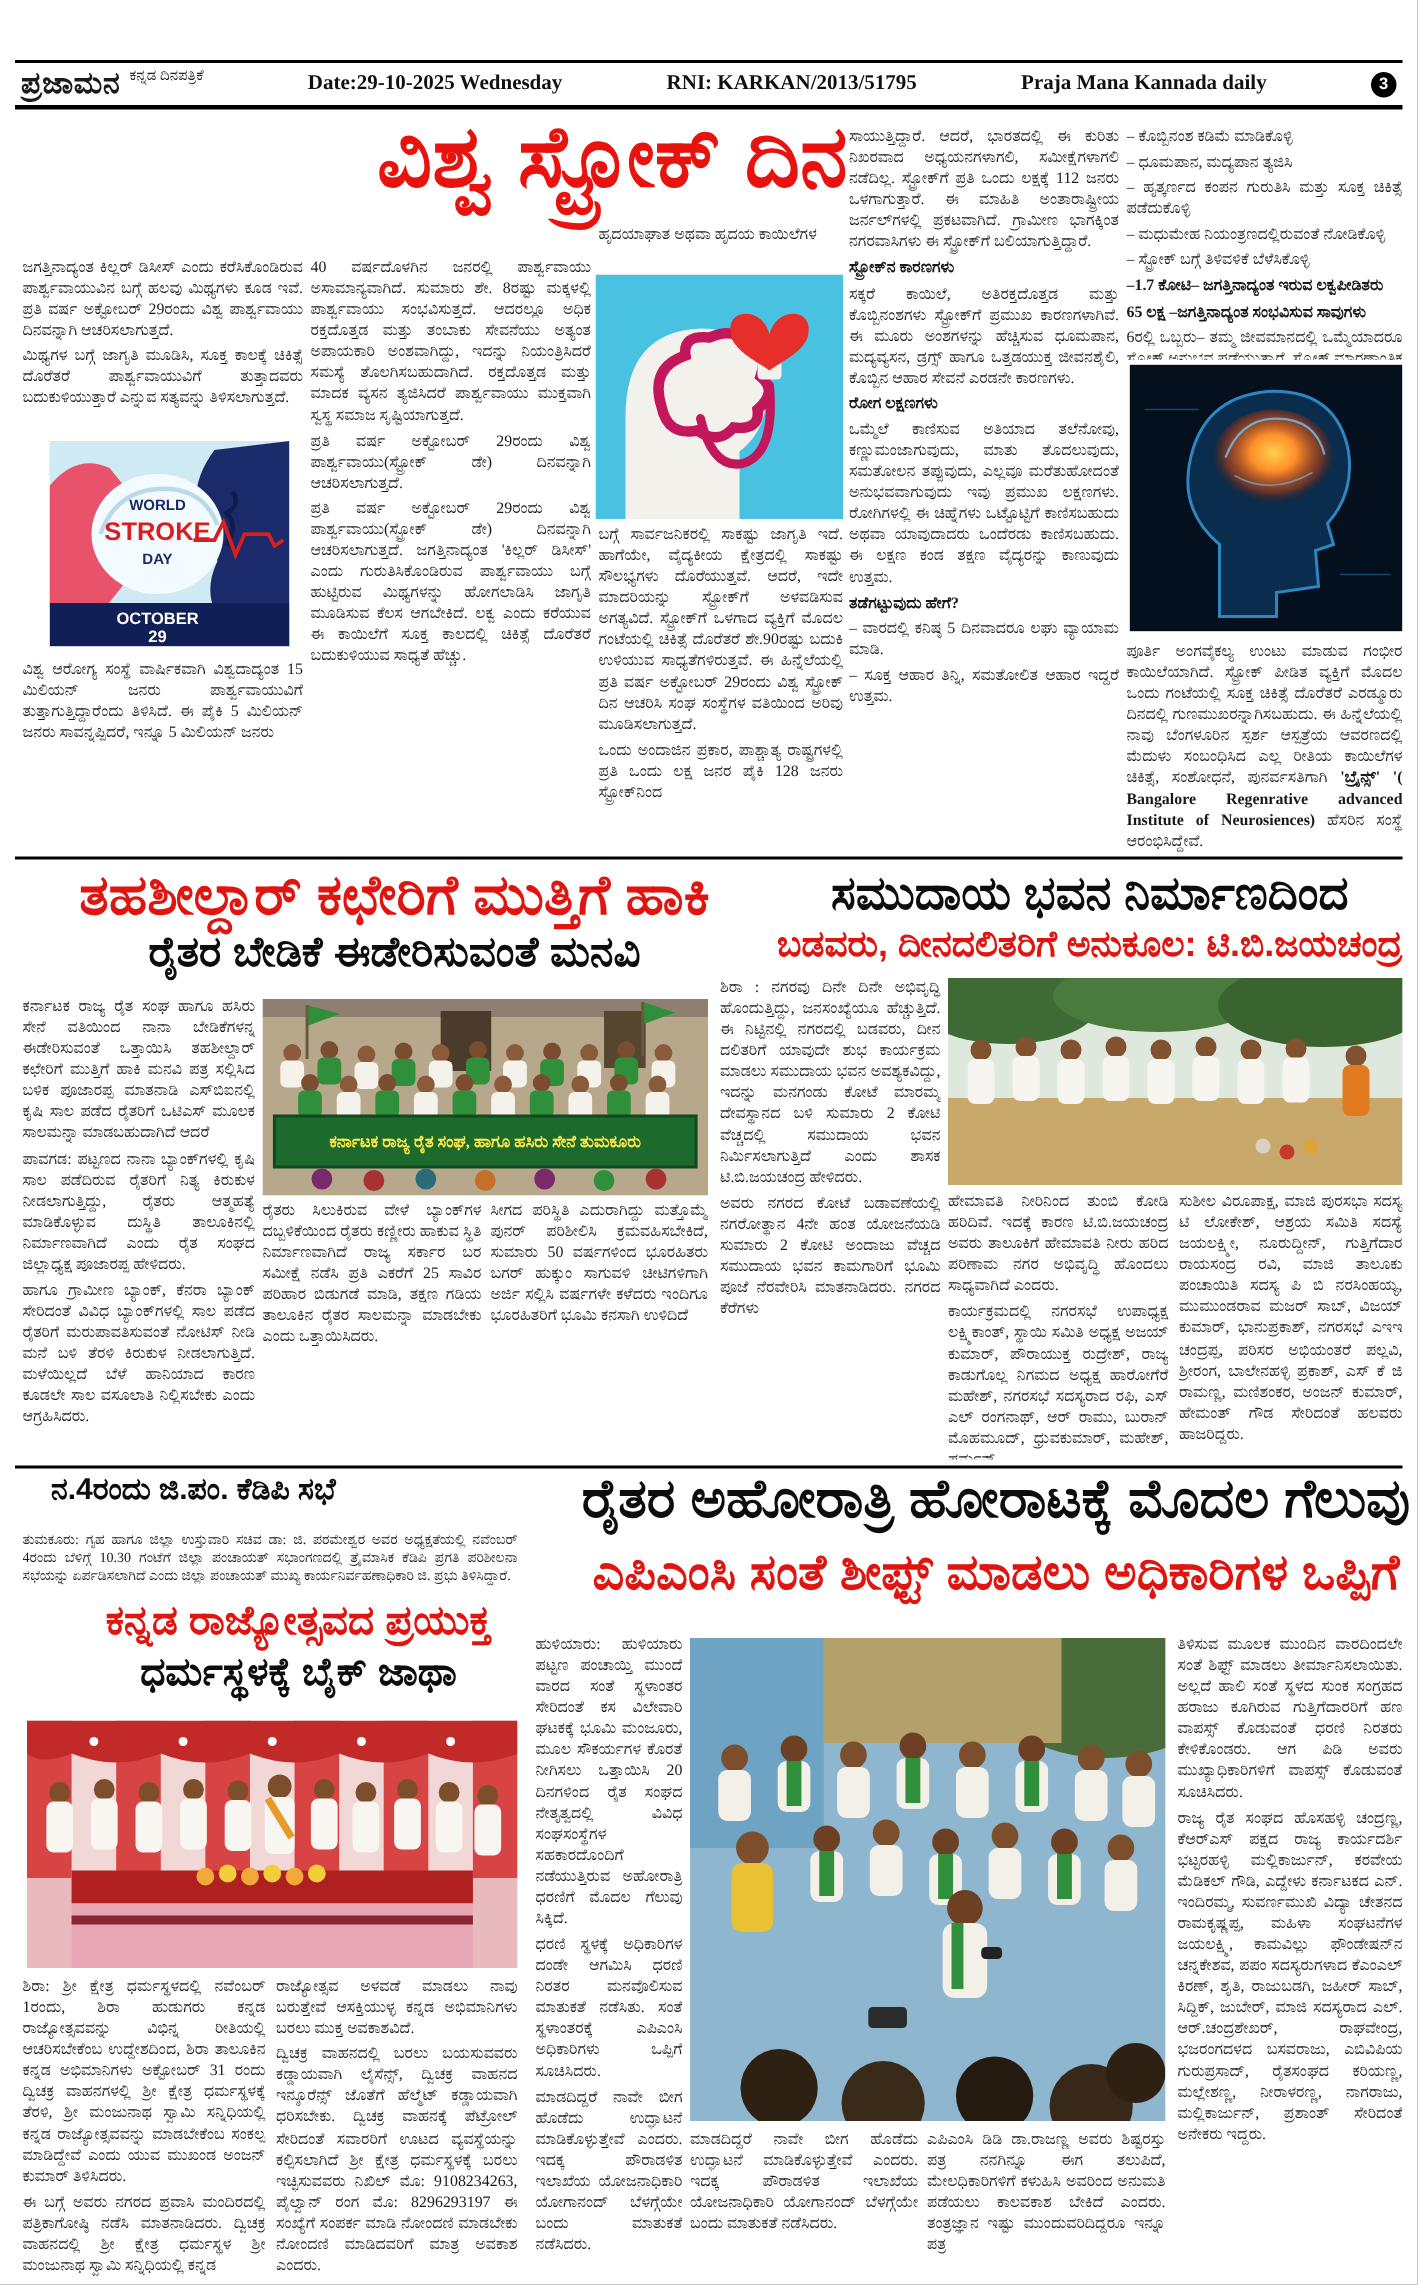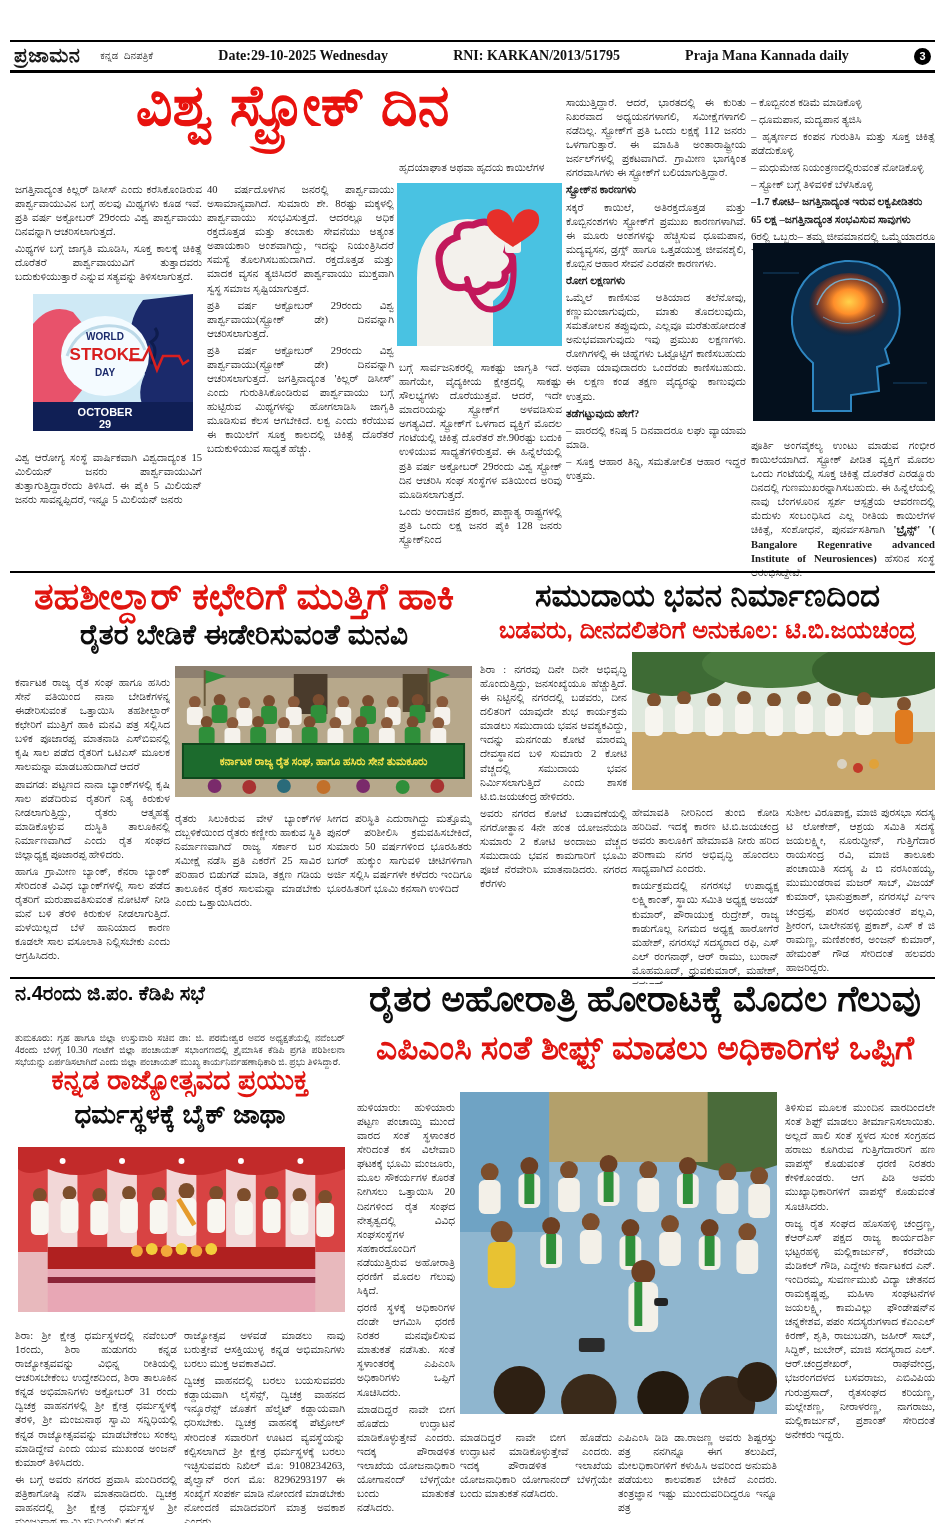--- a/index.html
+++ b/index.html
@@ -1,35 +1,35 @@
 <!DOCTYPE html>
 <html><head>
 <meta charset="utf-8">
 <style>
   html,body{margin:0;padding:0;background:#9a9a9a;}
   .page{position:relative;width:945px;height:1523px;background:#ffffff;margin:0 auto;overflow:hidden;
         font-family:"Liberation Serif",serif;color:#161616;}
-  .abs{position:absolute;}
+  .abs{position:absolute;margin-left:19px;}
   
   .hdr{position:absolute;left:10px;right:10px;top:40px;height:33px;border-top:2px solid #000;border-bottom:3px solid #000;
        display:flex;align-items:center;justify-content:space-between;padding:0 4px;box-sizing:border-box;}
-  .mast{display:flex;align-items:center;gap:20px;font-family:Liberation Mono, monospace;}
+  .mast{display:flex;align-items:flex-start;gap:6px;}
   .mast .nm{font-weight:bold;font-size:20px;color:#1b1b1b;letter-spacing:.5px;}
   .mast .sub{font-size:10px;color:#222;}
   .hdr .mid{font-weight:bold;font-size:14px;color:#111;}
   .pgnum{width:17px;height:17px;border-radius:50%;background:#000;color:#fff;font-size:11px;font-weight:bold;
          display:flex;align-items:center;justify-content:center;font-family:"Liberation Sans",sans-serif;}
   
-  .bigred{position:absolute;left:20px;top:76px;width:545px;text-align:center;font-size:57px;line-height:1.05;
+  .bigred{position:absolute;left:20px;top:76px;width:545px;text-align:right;font-size:57px;line-height:1.05;
           font-weight:bold;color:#e8120e;font-family:"Liberation Sans",sans-serif;}
   .h-red{color:#e01510;font-weight:bold;font-family:"Liberation Sans",sans-serif;}
   .h-black{color:#0d0d0d;font-weight:bold;font-family:"Liberation Sans",sans-serif;}
   .ctr{text-align:center;}
   
-  .col{position:absolute;text-align:justify;overflow:hidden;font-size:10.6px;line-height:1.33;color:#191919;margin-top:11px;}
+  .col{position:absolute;text-align:justify;overflow:hidden;font-size:10.6px;line-height:1.33;color:#191919;}
   .col p{margin:0 0 3px 0;}
   .col .sh{font-weight:bold;}
   .col .bld{font-weight:bold;}
   .smallcol{font-size:9.4px;line-height:1.3;}
   .rule{position:absolute;background:#000;}
   .photo{position:absolute;overflow:hidden;background:#ddd;}
   .photo svg{display:block;width:100%;height:100%;}
 </style>
 </head>
 <body>

